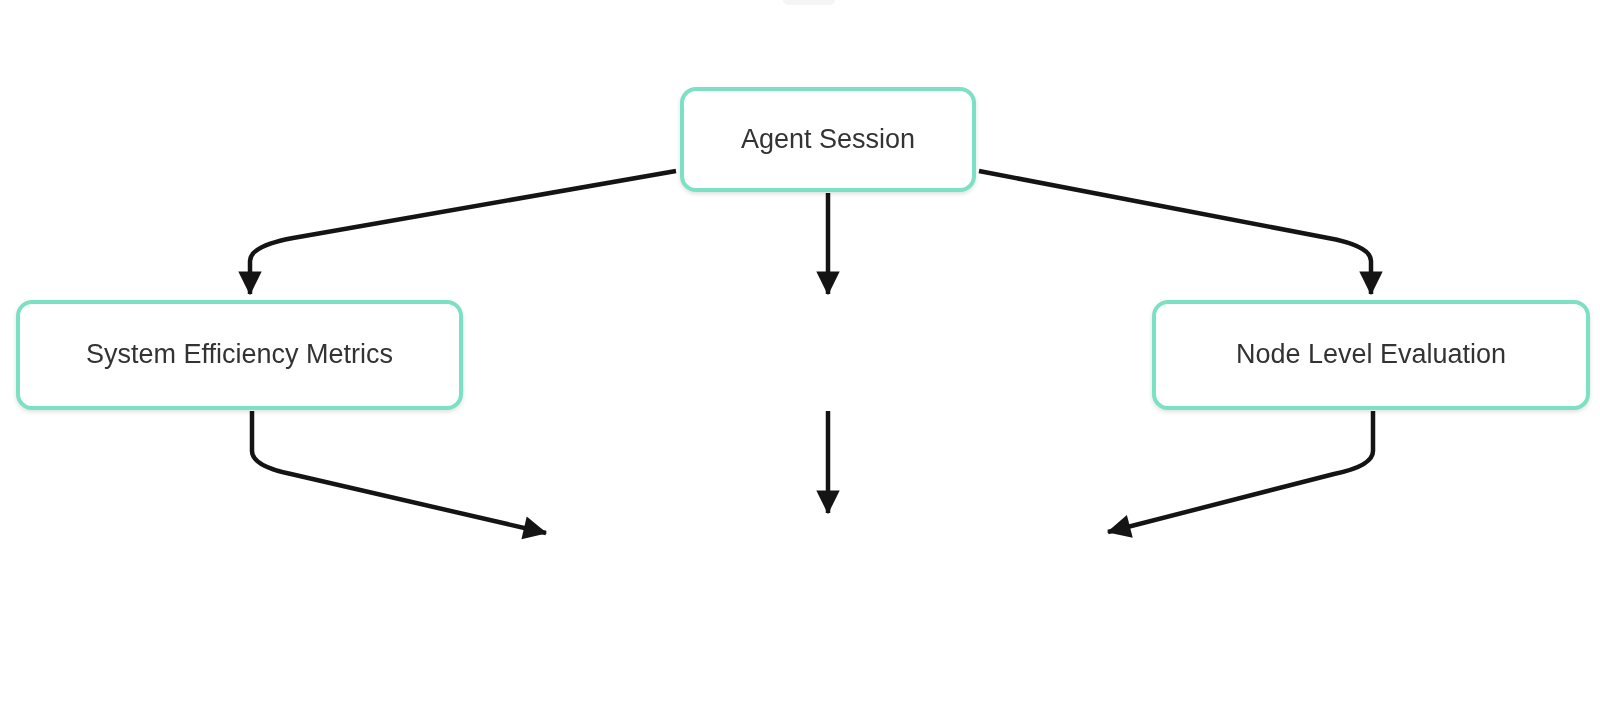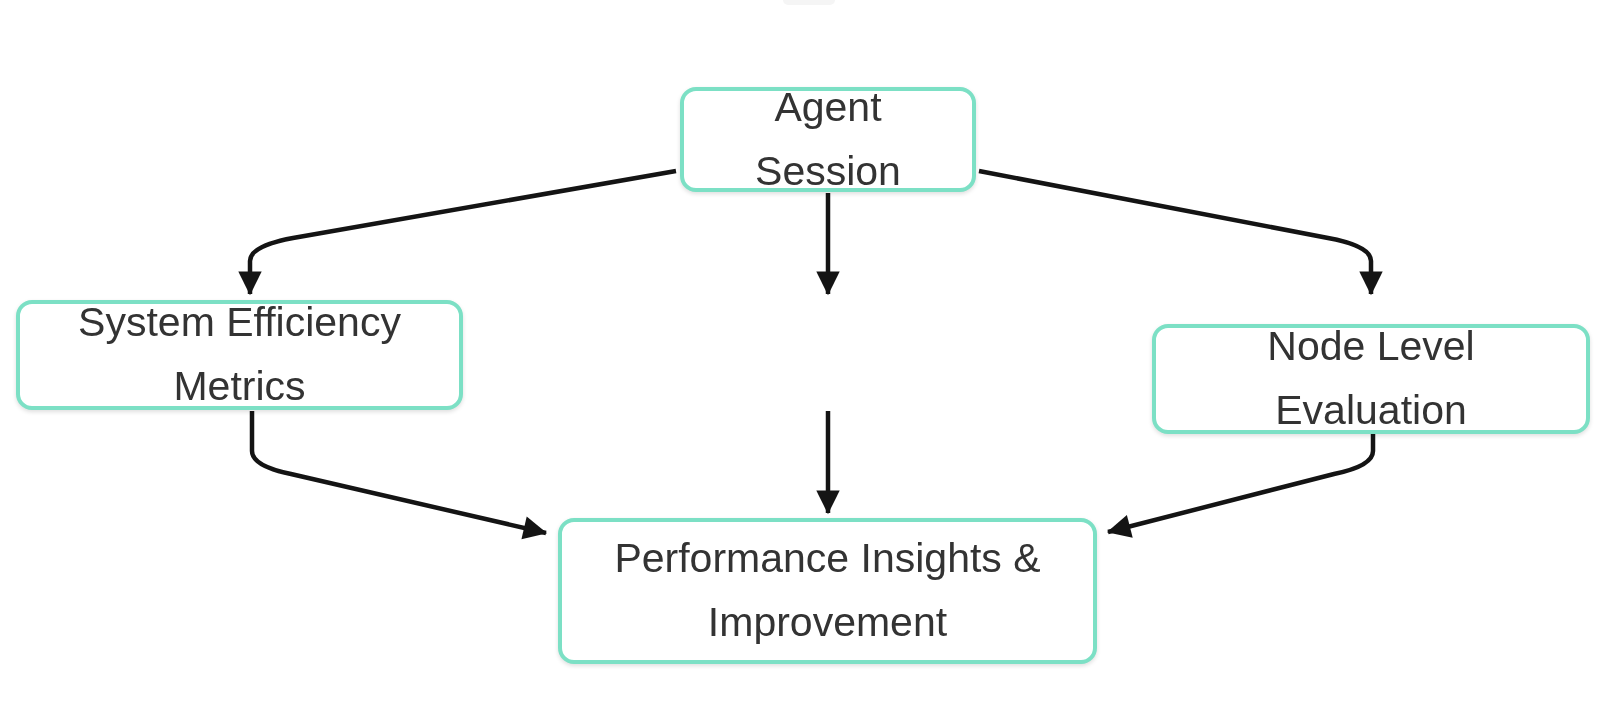--- a/index.html
+++ b/index.html
@@ -25,32 +25,32 @@
     position: absolute;
     box-sizing: border-box;
     border: 4px solid var(--node-border, #7ce0c5);
     border-radius: 16px;
     background: var(--node-fill, #ffffff);
     color: var(--node-text, #333333);
     display: flex;
     align-items: center;
     justify-content: center;
     text-align: center;
-    font-size: 41px;
+    font-size: 27px;
     line-height: 1.55;
     box-shadow: 0 2px 4px rgba(0,0,0,0.13);
     z-index: 2;
   }
   .node .label {
     padding: 0 34px;
   }
   #node-agent-session            { left: 680px;  top: 87px;  width: 296px; height: 105px; }
   #node-system-efficiency-metrics{ left: 16px;   top: 300px; width: 447px; height: 110px; }
   #node-session-level-evaluation { left: 603px;  top: 300px; width: 449px; height: 110px; }
-  #node-node-level-evaluation    { left: 1152px; top: 300px; width: 438px; height: 110px; margin-top: 24px; }
+  #node-node-level-evaluation    { left: 1152px; top: 300px; width: 438px; height: 110px; }
   #node-performance-insights     { left: 558px;  top: 518px; width: 539px; height: 146px; }
   .top-artifact {
     position: absolute;
     left: 783px;
     top: 0;
     width: 52px;
     height: 5px;
     background: #f5f5f5;
     border-radius: 0 0 8px 8px;
     z-index: 0;
@@ -89,17 +89,14 @@
 
   <div class="node" id="node-system-efficiency-metrics">
     <span class="label">System Efficiency Metrics</span>
   </div>
 
 
   <div class="node" id="node-node-level-evaluation">
     <span class="label">Node Level Evaluation</span>
   </div>
 
-  <div class="node" id="node-performance-insights">
-    <span class="label">Performance Insights &amp; Improvement</span>
-  </div>
 
 </div>
 
 </body></html>

